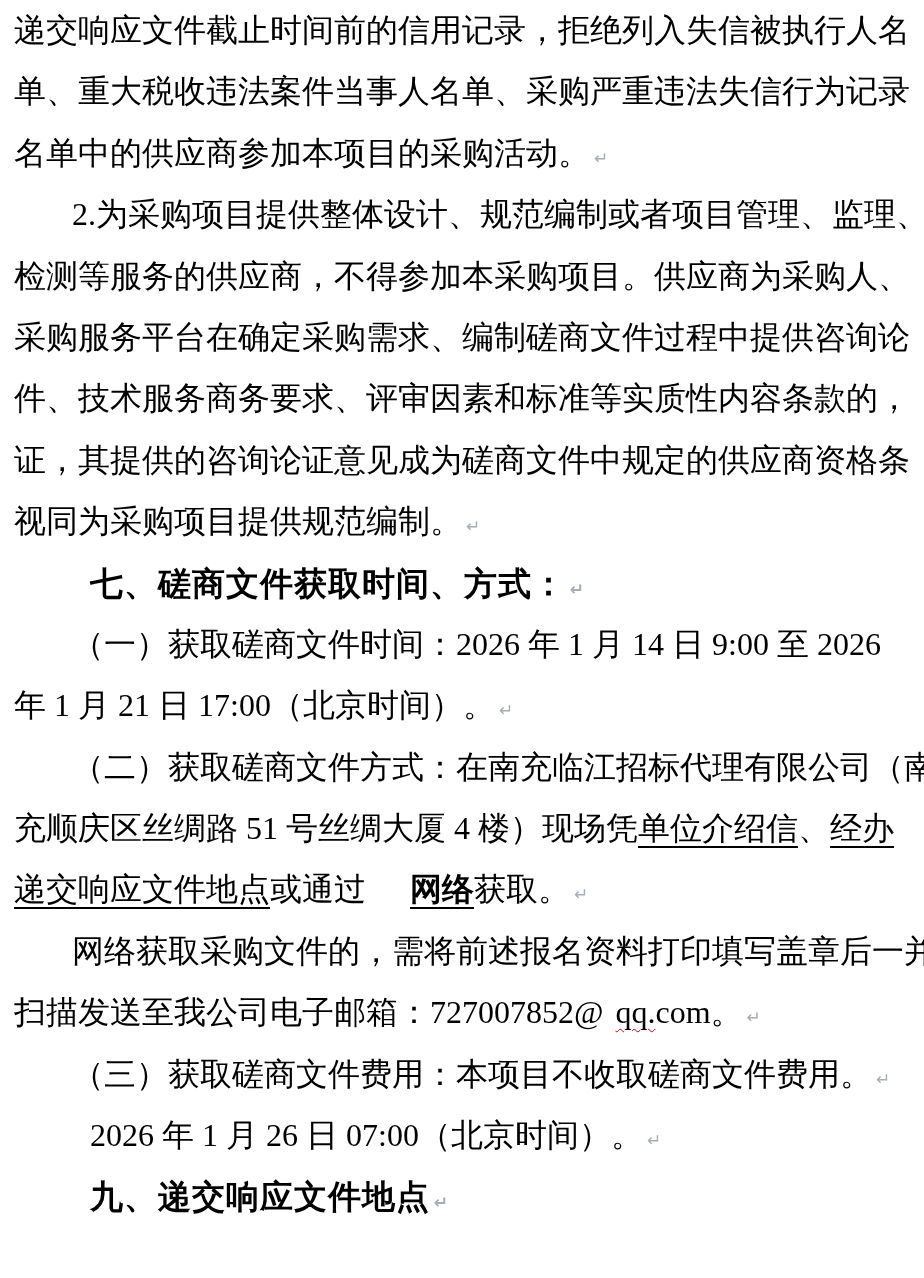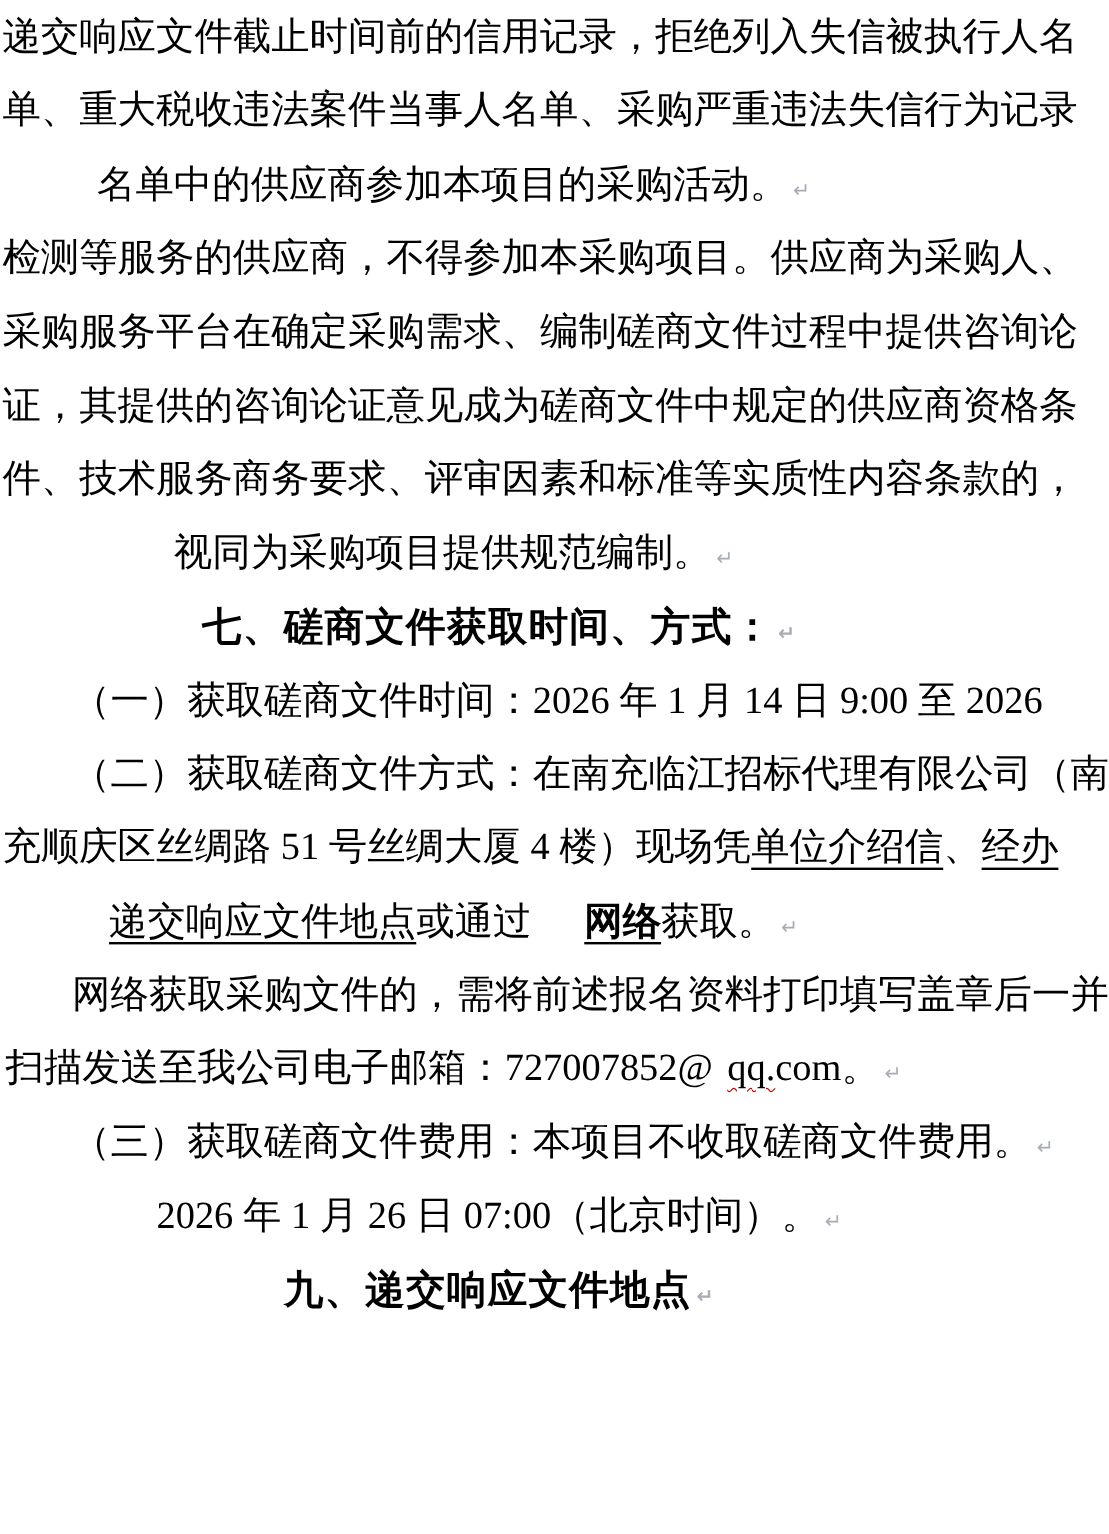--- a/index.html
+++ b/index.html
@@ -9,31 +9,31 @@
   }
   body {
     width: 924px;
     height: 1278px;
     overflow: hidden;
   }
   .page {
     box-sizing: border-box;
     width: 756px;
     height: 1278px;
-    padding: 0 2px;
+    padding: 0 14px;
     background: #ffffff;
     color: #000000;
     font-family: "Liberation Serif", "DejaVu Serif", serif;
     font-size: 32px;
   }
   .line {
     height: 61.4px;
     line-height: 61.4px;
     white-space: nowrap;
-    text-align: center;
+    text-align: left;
   }
   .line.justify {
     text-align: justify;
     text-align-last: justify;
   }
   .line.indent { text-indent: 58px; }
   .line.indent-lg { text-indent: 76px; }
   .line.heading {
     font-family: "Liberation Sans", "DejaVu Sans", sans-serif;
     font-weight: bold;
@@ -61,27 +61,29 @@
     vertical-align: baseline;
   }
 </style>
 </head>
 <body>
 
 <div class="page">
     <div class="line justify"><span>递交响应文件截止时间前的信用记录，拒绝列入失信被执行人名</span></div>
     <div class="line justify"><span>单、重大税收违法案件当事人名单、采购严重违法失信行为记录</span></div>
     <div class="line"><span>名单中的供应商参加本项目的采购活动。</span><span class="pilcrow">↵</span></div>
+    <div class="line justify indent"><span>2.为采购项目提供整体设计、规范编制或者项目管理、监理、</span></div>
     <div class="line justify"><span>检测等服务的供应商，不得参加本采购项目。供应商为采购人、</span></div>
     <div class="line justify"><span>采购服务平台在确定采购需求、编制磋商文件过程中提供咨询论</span></div>
+    <div class="line justify"><span>件、技术服务商务要求、评审因素和标准等实质性内容条款的，</span></div>
     <div class="line justify"><span>证，其提供的咨询论证意见成为磋商文件中规定的供应商资格条</span></div>
-    <div class="line justify"><span>件、技术服务商务要求、评审因素和标准等实质性内容条款的，</span></div>
     <div class="line"><span>视同为采购项目提供规范编制。</span><span class="pilcrow">↵</span></div>
     <div class="line heading indent-lg"><span>七、磋商文件获取时间、方式：</span><span class="pilcrow">↵</span></div>
     <div class="line justify indent"><span>（一）获取磋商文件时间：2026 年 1 月 14 日 9:00 至 2026</span></div>
+    <div class="line"><span>年 1 月 21 日 17:00（北京时间）。</span><span class="pilcrow">↵</span></div>
     <div class="line justify indent"><span>（二）获取磋商文件方式：在南充临江招标代理有限公司（南</span></div>
     <div class="line justify"><span>充顺庆区丝绸路 51 号丝绸大厦 4 楼）现场凭</span><span class="seg-underline">单位介绍信</span><span>、</span><span class="seg-underline">经办</span></div>
     <div class="line"><span class="seg-underline">递交响应文件地点</span><span>或通过</span><span class="seg-underline seg-bold">网络</span><span>获取。</span><span class="pilcrow">↵</span></div>
     <div class="line justify indent"><span>网络获取采购文件的，需将前述报名资料打印填写盖章后一并</span></div>
     <div class="line"><span>扫描发送至我公司电子邮箱：727007852@</span><span class="seg-wavy">qq.</span><span>com。</span><span class="pilcrow">↵</span></div>
     <div class="line justify indent"><span>（三）获取磋商文件费用：本项目不收取磋商文件费用。</span><span class="pilcrow">↵</span></div>
     <div class="line indent-lg"><span>2026 年 1 月 26 日 07:00（北京时间）。</span><span class="pilcrow">↵</span></div>
     <div class="line heading indent-lg"><span>九、递交响应文件地点</span><span class="pilcrow">↵</span></div>
   </div>
 

